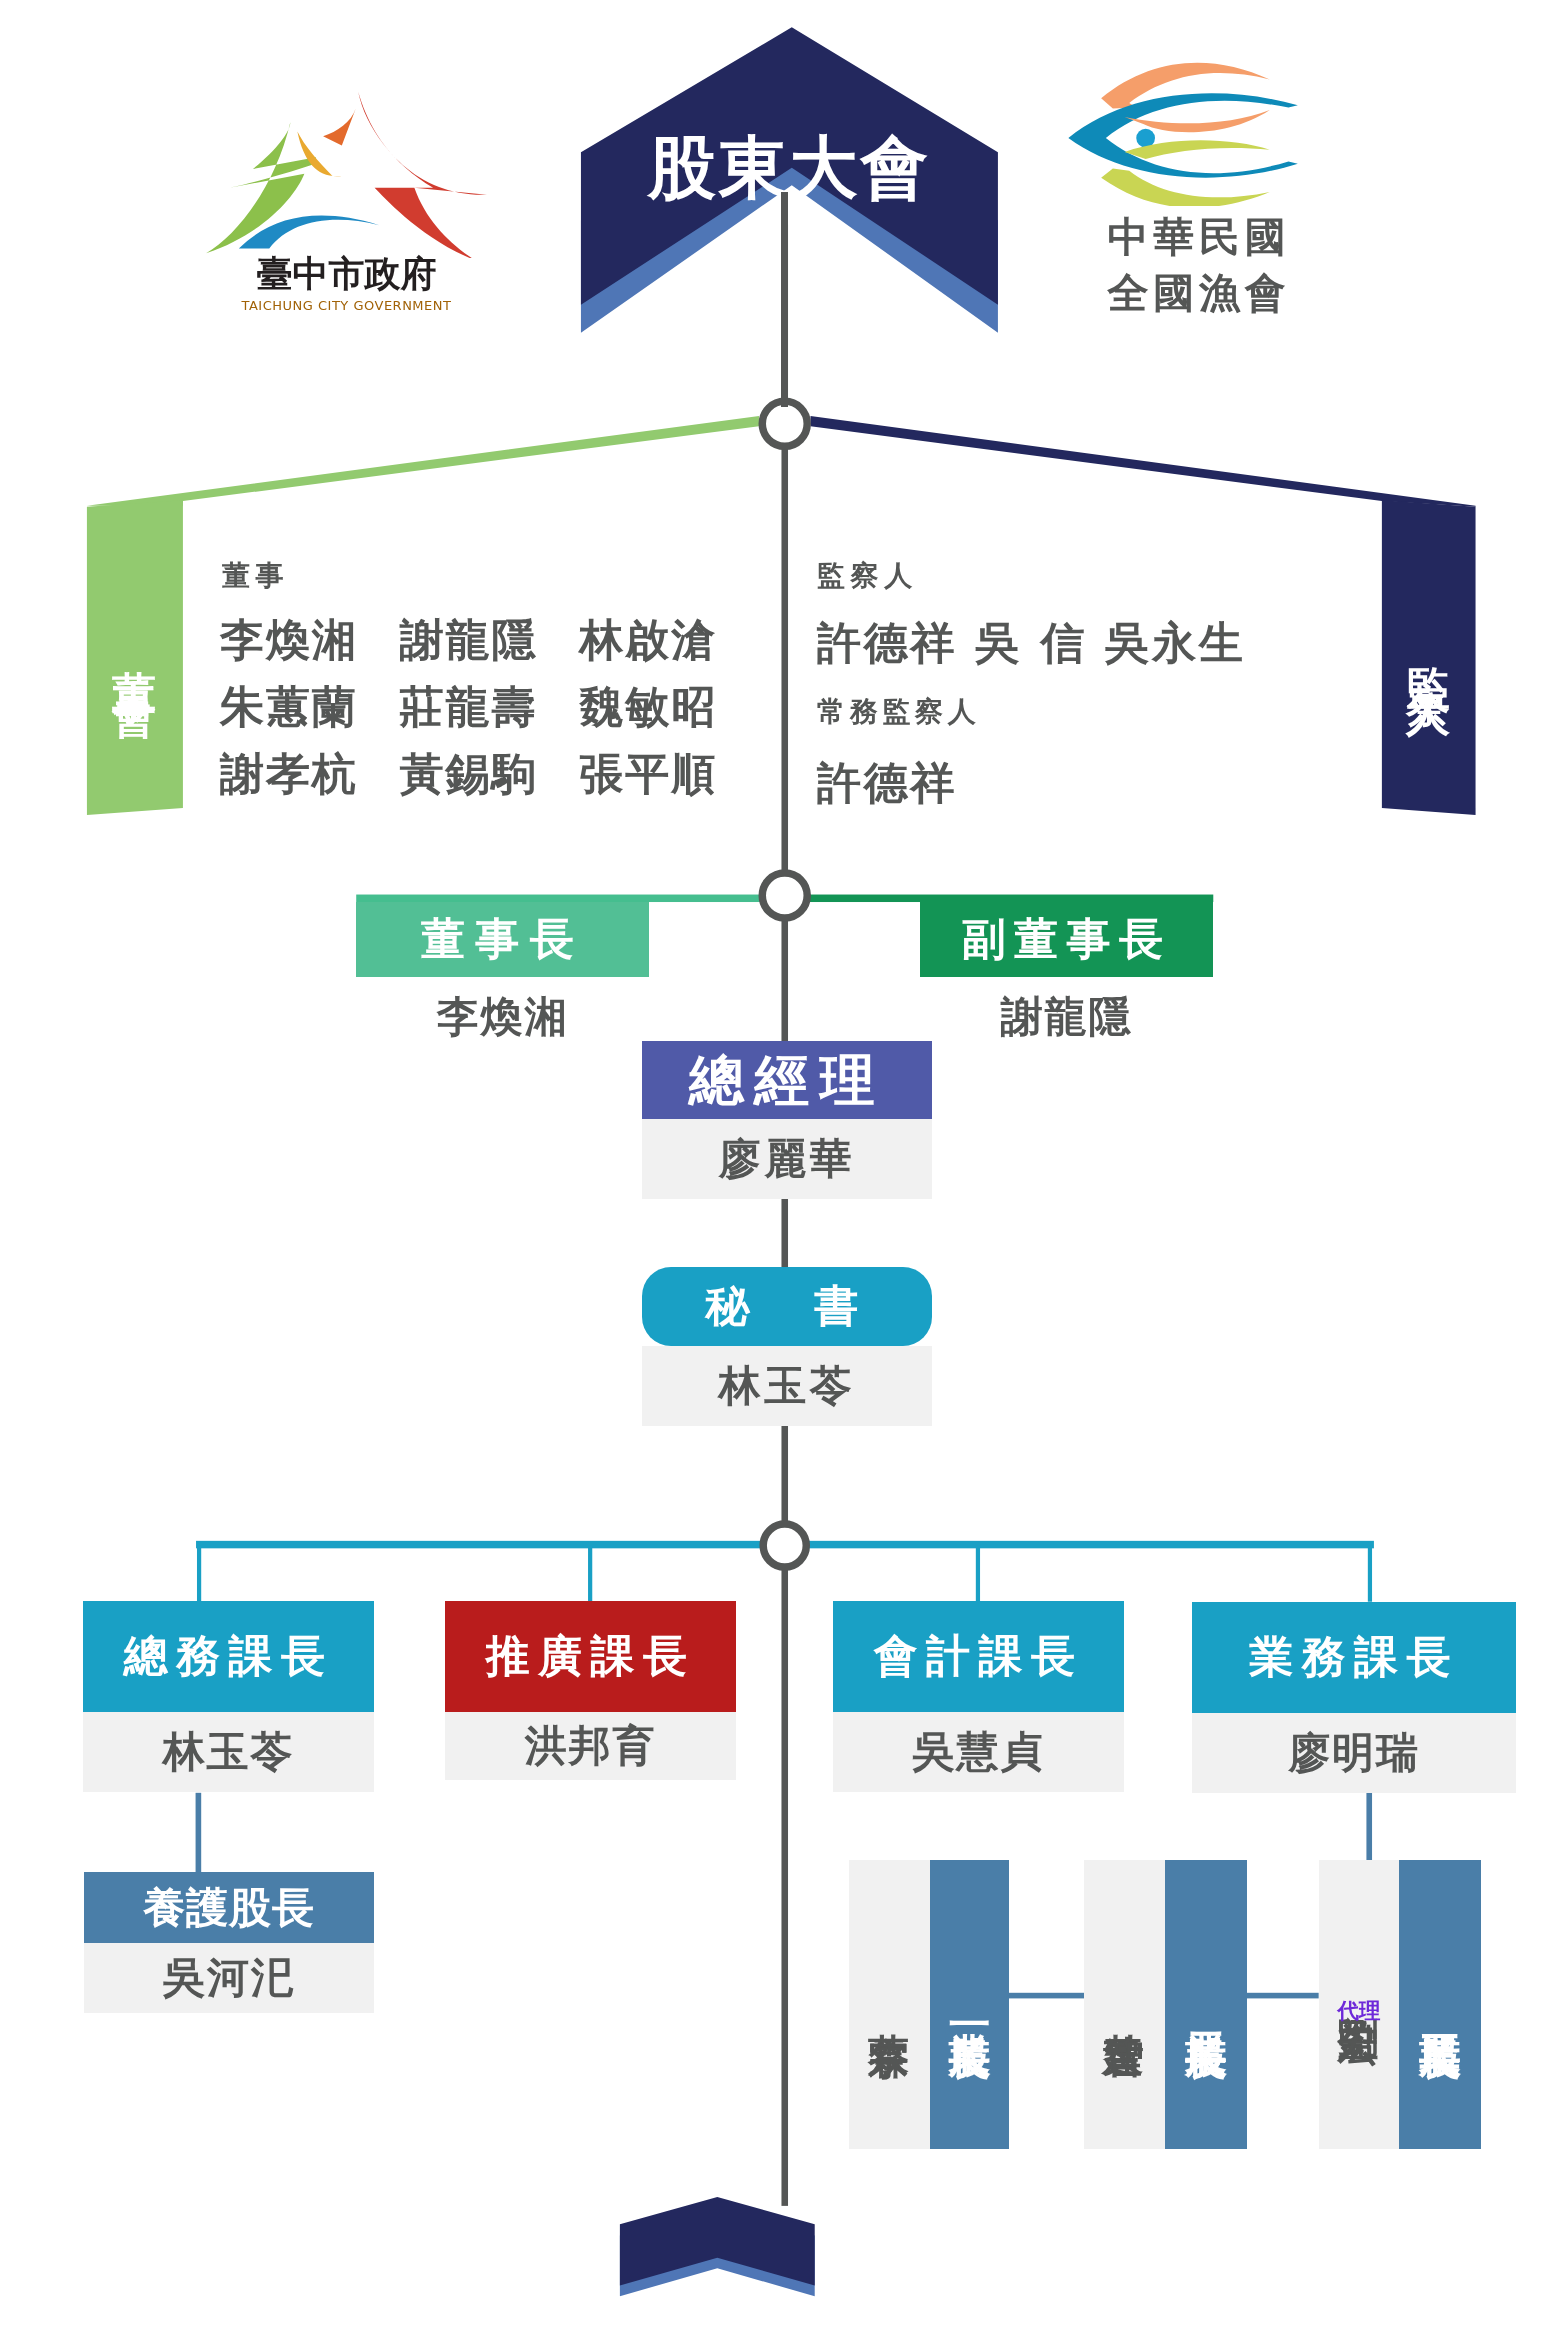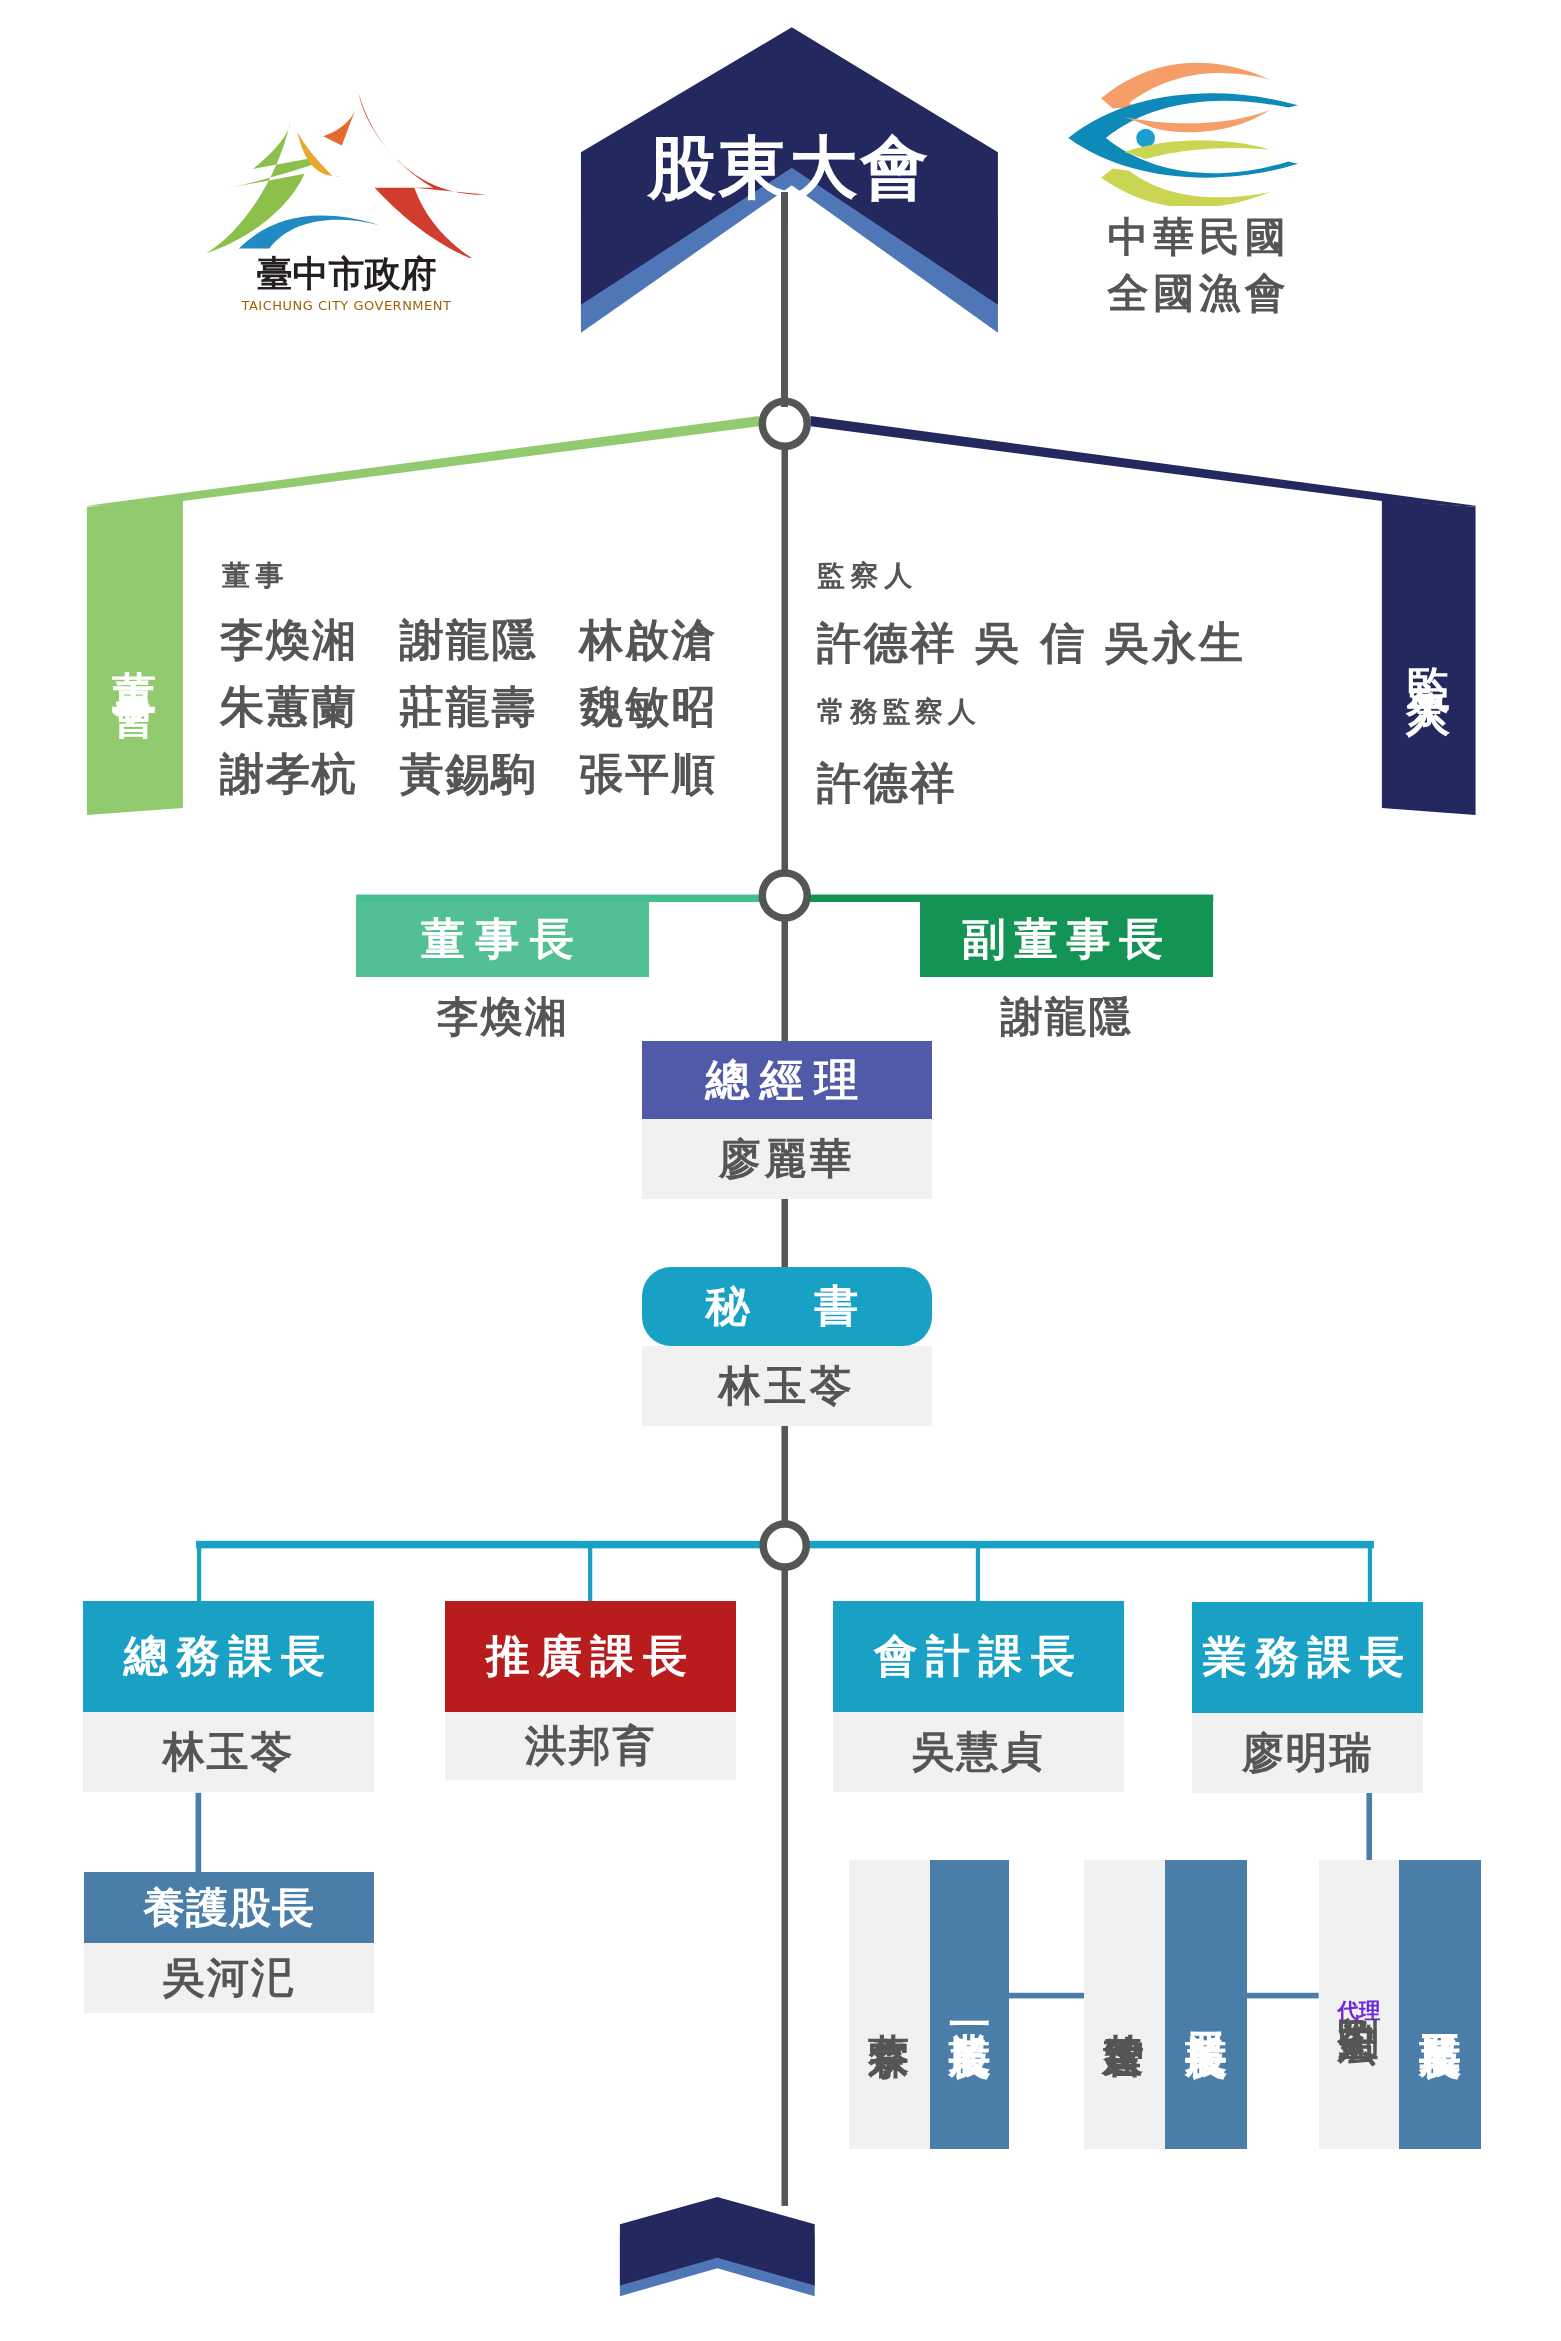--- a/index.html
+++ b/index.html
@@ -113,39 +113,39 @@
 <div class="abs txt-d" style="left:817px; top:557px; font-size:28px; letter-spacing:5.6px;">監察人</div>
 <div class="abs txt-d" style="left:817px; top:614px; font-size:44px; letter-spacing:2.8px; white-space:pre;">許德祥 吳 信 吳永生</div>
 <div class="abs txt-d" style="left:817px; top:693px; font-size:28px; letter-spacing:4.7px;">常務監察人</div>
 <div class="abs txt-d" style="left:817px; top:738px; font-size:44px; letter-spacing:2.8px;margin-top:16px;">許德祥</div>
 
 <div class="abs center txt-w" style="left:356px; top:902px; width:293px; height:75px; background:#52BF95; font-size:44px; letter-spacing:10.3px;">董事長</div>
 <div class="abs center txt-d" style="left:356px; top:984px; width:293px; height:66px; font-size:42px; letter-spacing:1.9px;">李煥湘</div>
 <div class="abs center txt-w" style="left:920px; top:902px; width:293px; height:75px; background:#139455; font-size:44px; letter-spacing:8.4px;">副董事長</div>
 <div class="abs center txt-d" style="left:920px; top:984px; width:293px; height:66px; font-size:42px; letter-spacing:1.9px;">謝龍隱</div>
 
-<div class="abs center txt-w" style="left:642px; top:1041px; width:290px; height:79px; background:#505AA8; font-size:44px; letter-spacing:10.3px;">總經理</div>
+<div class="abs center txt-w" style="left:642px; top:1041px; width:290px; height:79px; background:#505AA8; font-size:55px; letter-spacing:10.3px;">總經理</div>
 <div class="abs center txt-d" style="left:642px; top:1119px; width:290px; height:80px; background:#F1F1F1; font-size:42px; letter-spacing:3.7px;">廖麗華</div>
 
 <div class="abs center txt-w" style="left:642px; top:1267px; width:290px; height:79px; background:#19A0C5; font-size:44px; letter-spacing:10.3px; white-space:pre;border-radius:29px;">秘　書</div>
 <div class="abs center txt-d" style="left:642px; top:1346px; width:290px; height:80px; background:#F1F1F1; font-size:42px; letter-spacing:3.7px;">林玉苓</div>
 
 <div class="abs" style="left:83px; top:1601px; width:291px;">
   <div class="center txt-w" style="height:111px; background:#19A0C5; font-size:44px; letter-spacing:8.4px;">總務課長</div>
   <div class="center txt-d" style="height:80px; background:#F1F1F1; font-size:42px; letter-spacing:1.9px;">林玉苓</div>
 </div>
 <div class="abs" style="left:445px; top:1601px; width:291px;">
   <div class="center txt-w" style="height:111px; background:#b91c1c; font-size:44px; letter-spacing:8.4px;">推廣課長</div>
   <div class="center txt-d" style="height:68px; background:#F1F1F1; font-size:42px; letter-spacing:1.9px;">洪邦育</div>
 </div>
 <div class="abs" style="left:833px; top:1601px; width:291px;">
   <div class="center txt-w" style="height:111px; background:#19A0C5; font-size:44px; letter-spacing:8.4px;">會計課長</div>
   <div class="center txt-d" style="height:80px; background:#F1F1F1; font-size:42px; letter-spacing:1.9px;">吳慧貞</div>
 </div>
-<div class="abs" style="left:1192px; top:1602px; width:231px;">
+<div class="abs" style="left:1192px; top:1602px; width:324px;">
   <div class="center txt-w" style="height:111px; background:#19A0C5; font-size:44px; letter-spacing:8.4px;">業務課長</div>
   <div class="center txt-d" style="height:80px; background:#F1F1F1; font-size:42px; letter-spacing:1.9px;">廖明瑞</div>
 </div>
 
 <div class="abs" style="left:84px; top:1872px; width:290px;">
   <div class="center txt-w" style="height:71px; background:#4A7EA8; font-size:42px; letter-spacing:0.9px;">養護股長</div>
   <div class="center txt-d" style="height:70px; background:#F1F1F1; font-size:42px; letter-spacing:1.9px;">吳河汜</div>
 </div>
 
 <div class="abs" style="left:849px; top:1860px; width:159px; height:289px; display:flex;">

